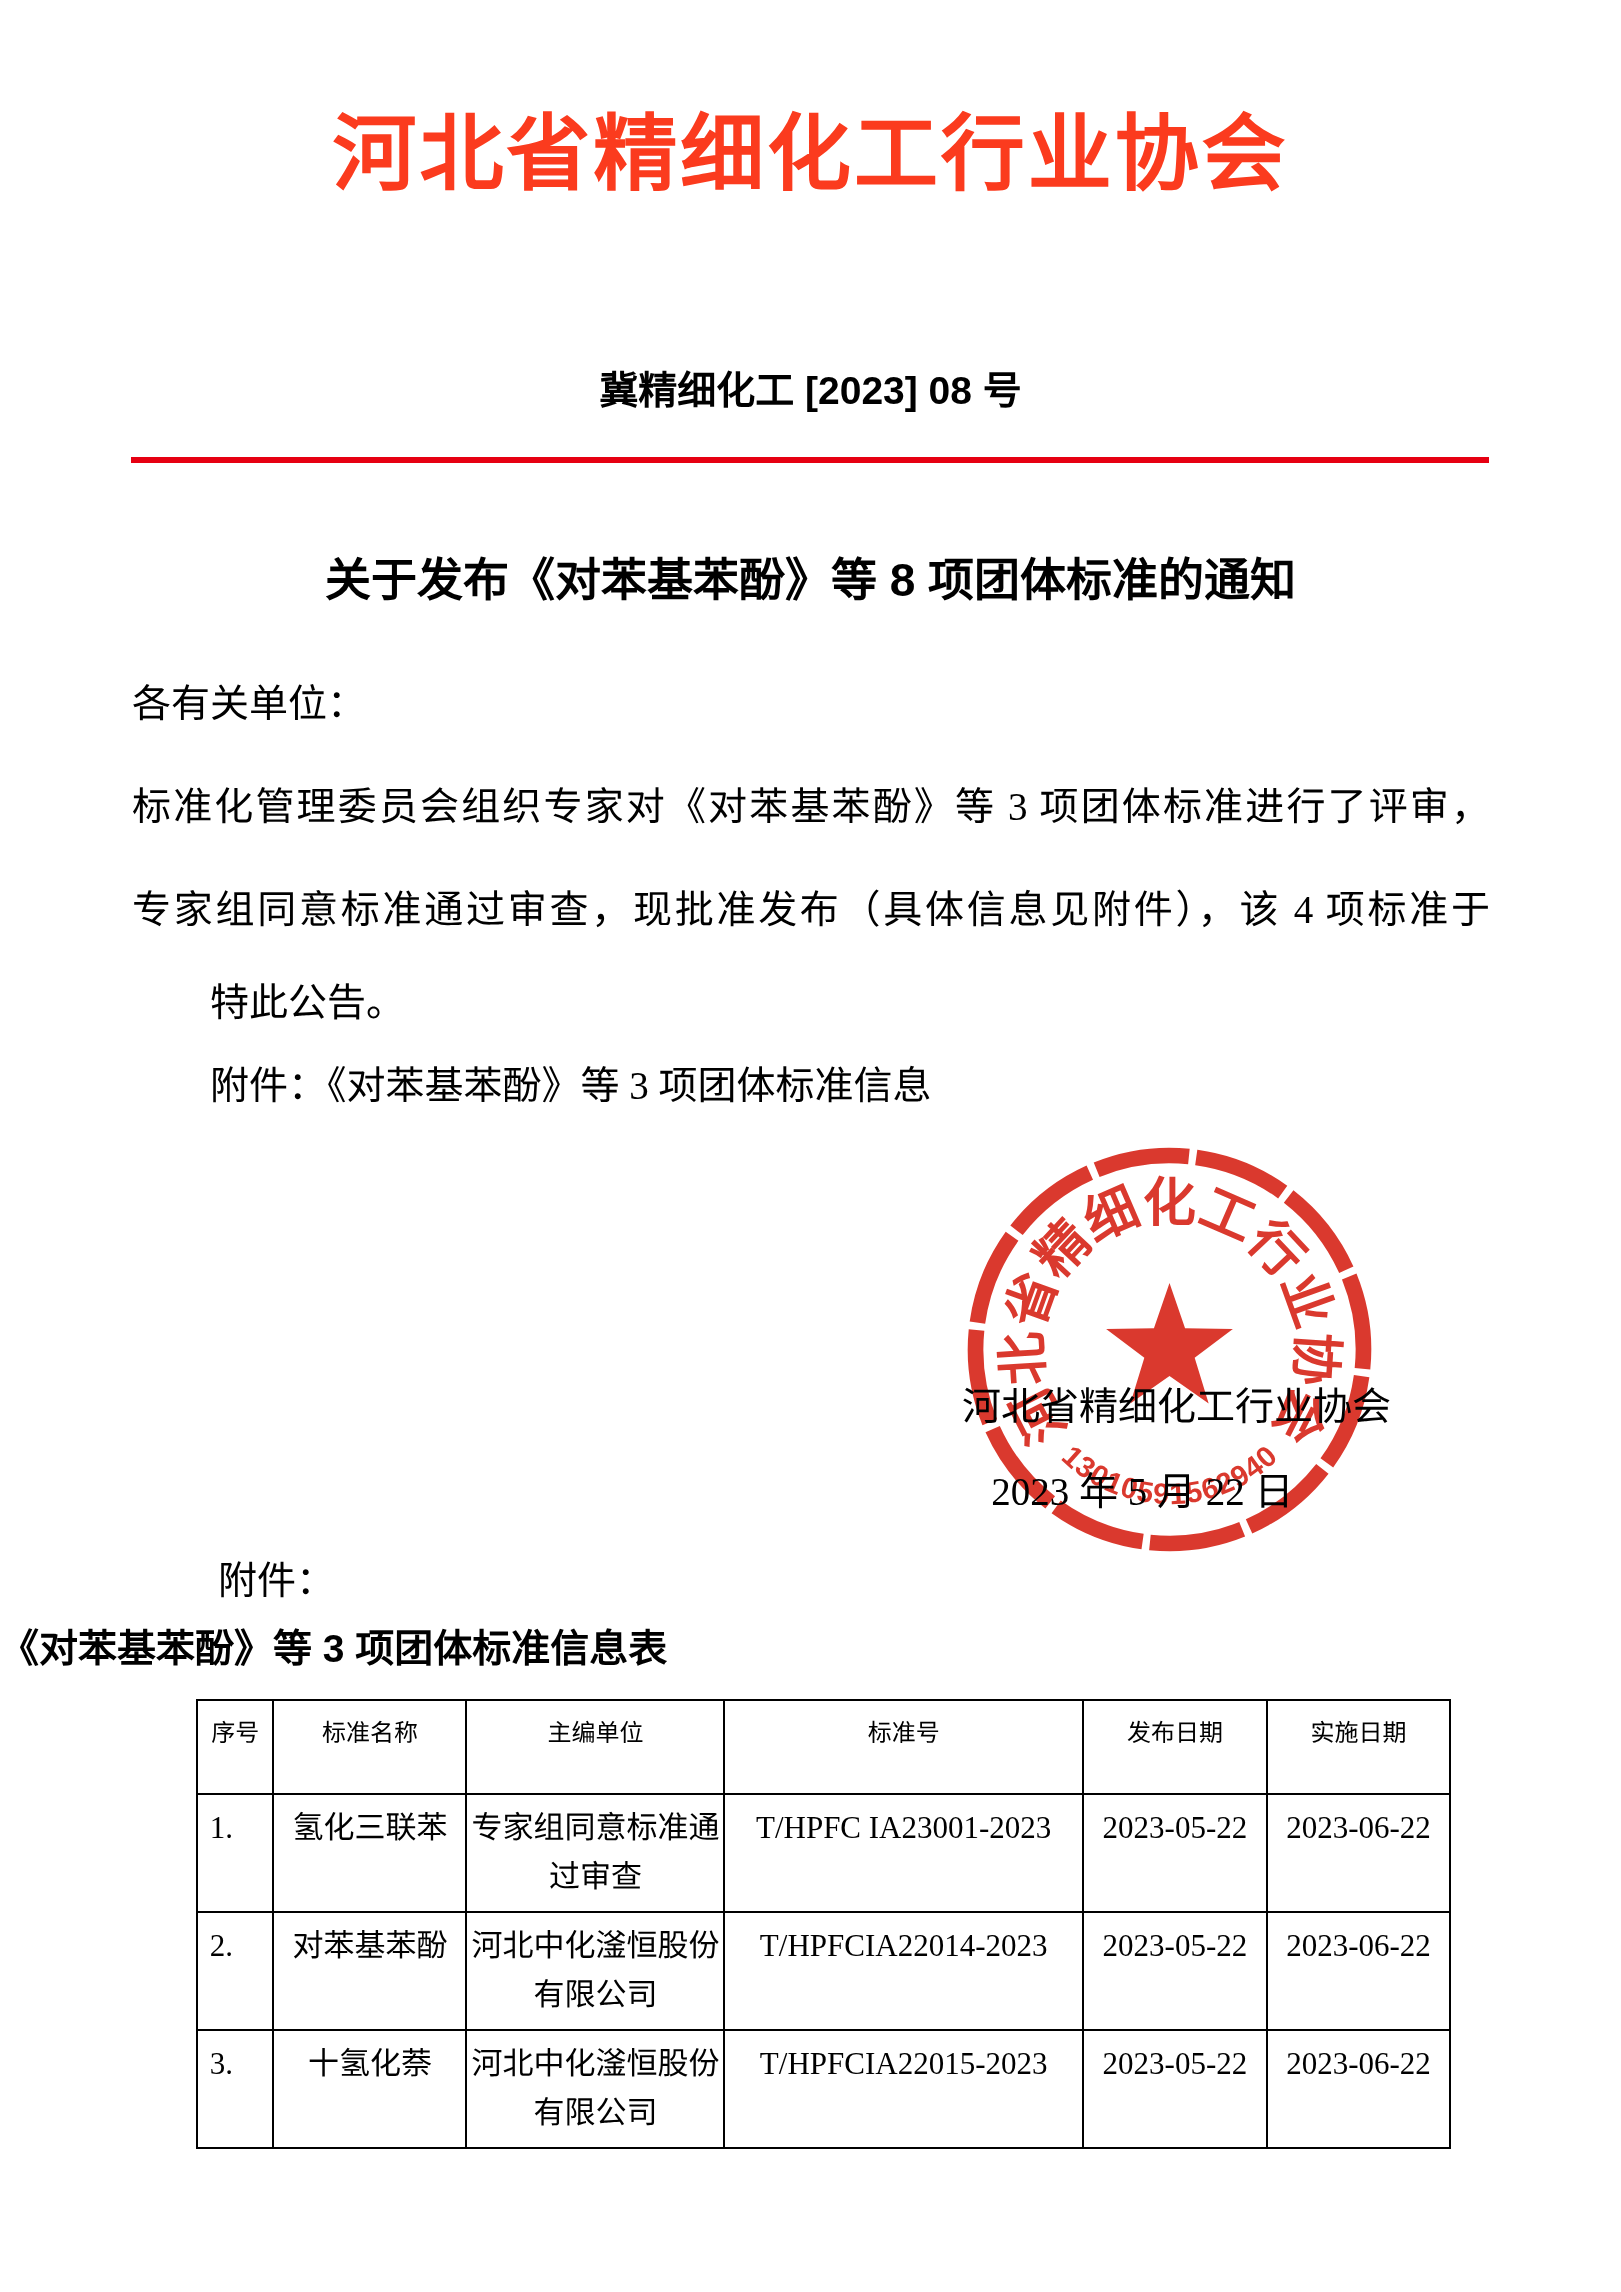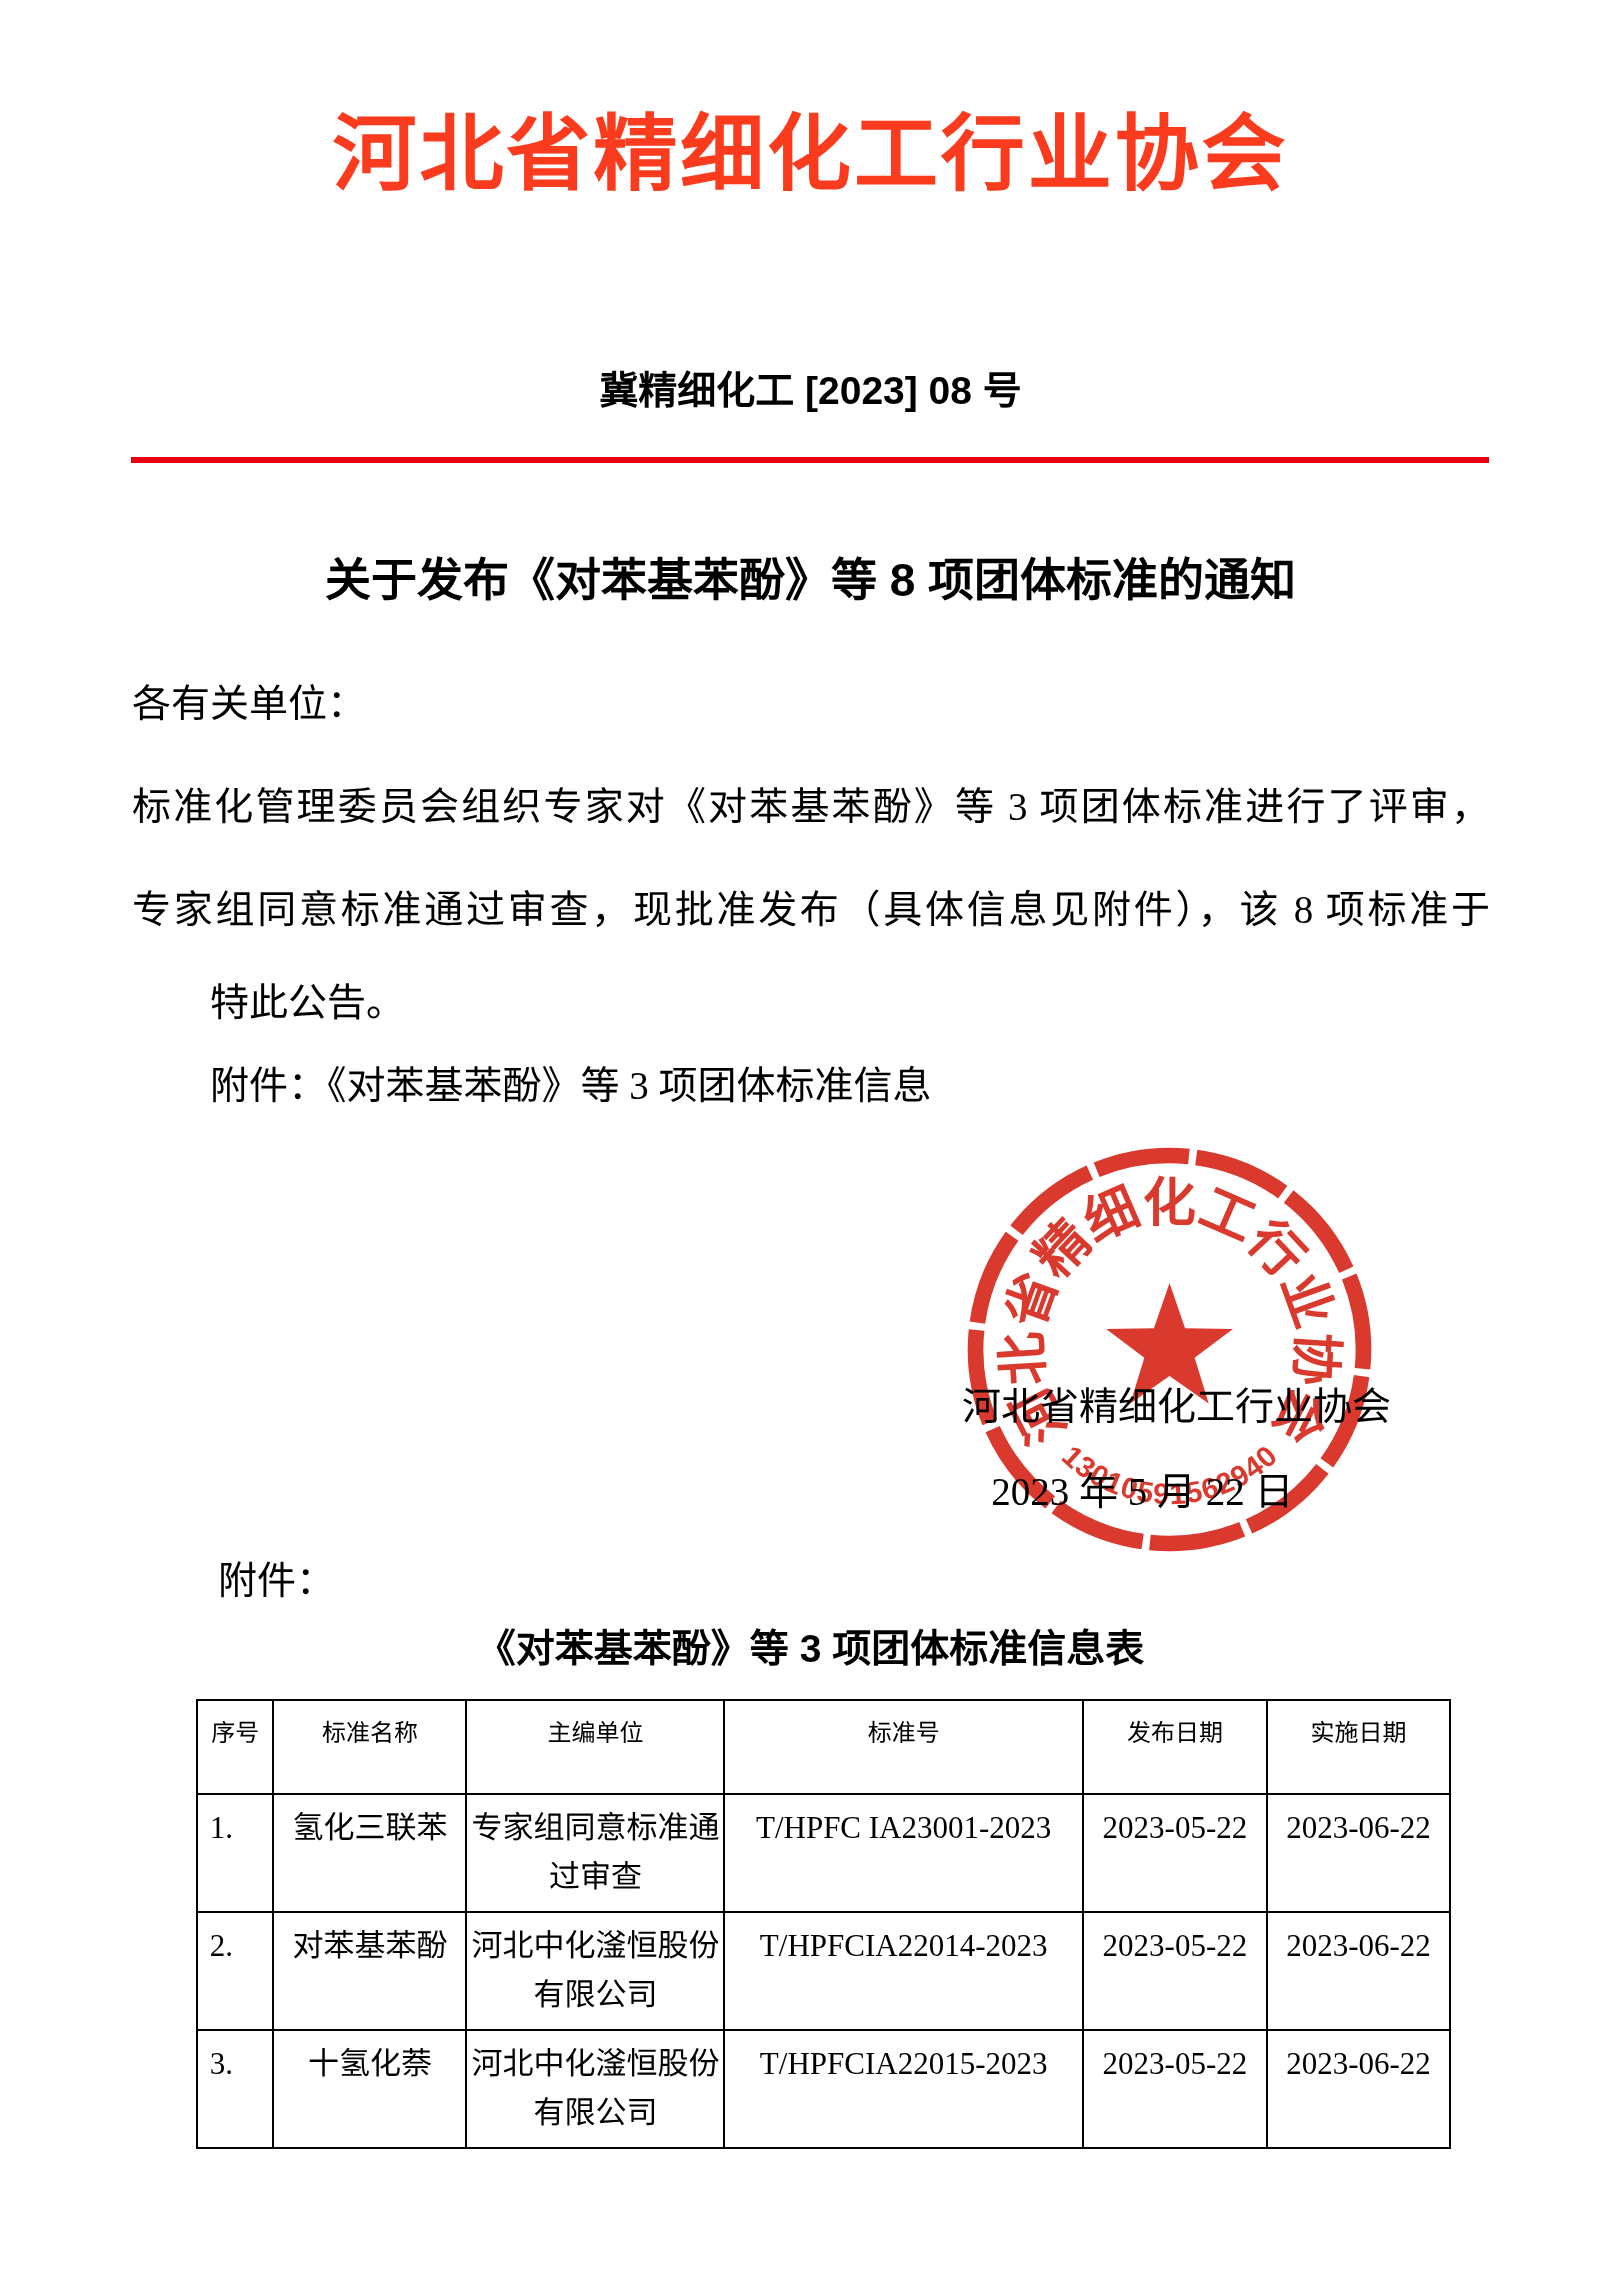--- a/index.html
+++ b/index.html
@@ -46,21 +46,21 @@
   .sig-date{
     position:absolute;top:1460px;left:912px;width:461px;text-align:center;font-size:39px;
   }
   .stamp{
     position:absolute;left:954px;top:1134px;width:431px;height:431px;
     mix-blend-mode:multiply;opacity:.96;
   }
   .stamp text{font-family:"Liberation Sans",sans-serif;}
   .attach-label{position:absolute;top:1549px;left:218px;font-size:39px;}
   .table-title{
-    position:absolute;top:1617px;left:0;width:100%;text-align:center;
+    position:absolute;top:1617px;left:0;width:100%;text-align:left;
     font-family:"Liberation Sans",sans-serif;font-weight:bold;font-size:39px;
   }
   table.std-table{
     position:absolute;top:1699px;left:196px;width:1255px;
     border-collapse:collapse;table-layout:fixed;
     border:2.9px solid #000;font-size:31px;
   }
   .std-table th,.std-table td{
     border:2px solid #000;border-top-width:2.9px;border-bottom-width:2.9px;
     vertical-align:top;text-align:center;font-weight:normal;
@@ -83,21 +83,21 @@
   <div class="doc-number">冀精细化工 [2023] 08 号</div>
 
   <div class="red-rule"></div>
 
   <div class="notice-title">关于发布《对苯基苯酚》等 8 项团体标准的通知</div>
 
   <div class="content">
     <div class="salutation">各有关单位：</div>
     <div id="body-lines">
         <div class="body-line">标准化管理委员会组织专家对《对苯基苯酚》等 3 项团体标准进行了评审，</div>
-        <div class="body-line">专家组同意标准通过审查，现批准发布（具体信息见附件），该 8 项标准于</div>
+        <div class="body-line">专家组同意标准通过审查，现批准发布（具体信息见附件），该 4 项标准于</div>
       </div>
     <div class="closing">特此公告。</div>
     <div class="attach-note">附件：《对苯基苯酚》等 3 项团体标准信息</div>
   </div>
 
   <div class="sig-org">河北省精细化工行业协会</div>
   <div class="sig-date">2023 年 5 月 22 日</div>
 
   <svg class="stamp" viewBox="-220 -220 440 440" aria-hidden="true">
     <g id="stamp-g" fill="#d93125">

